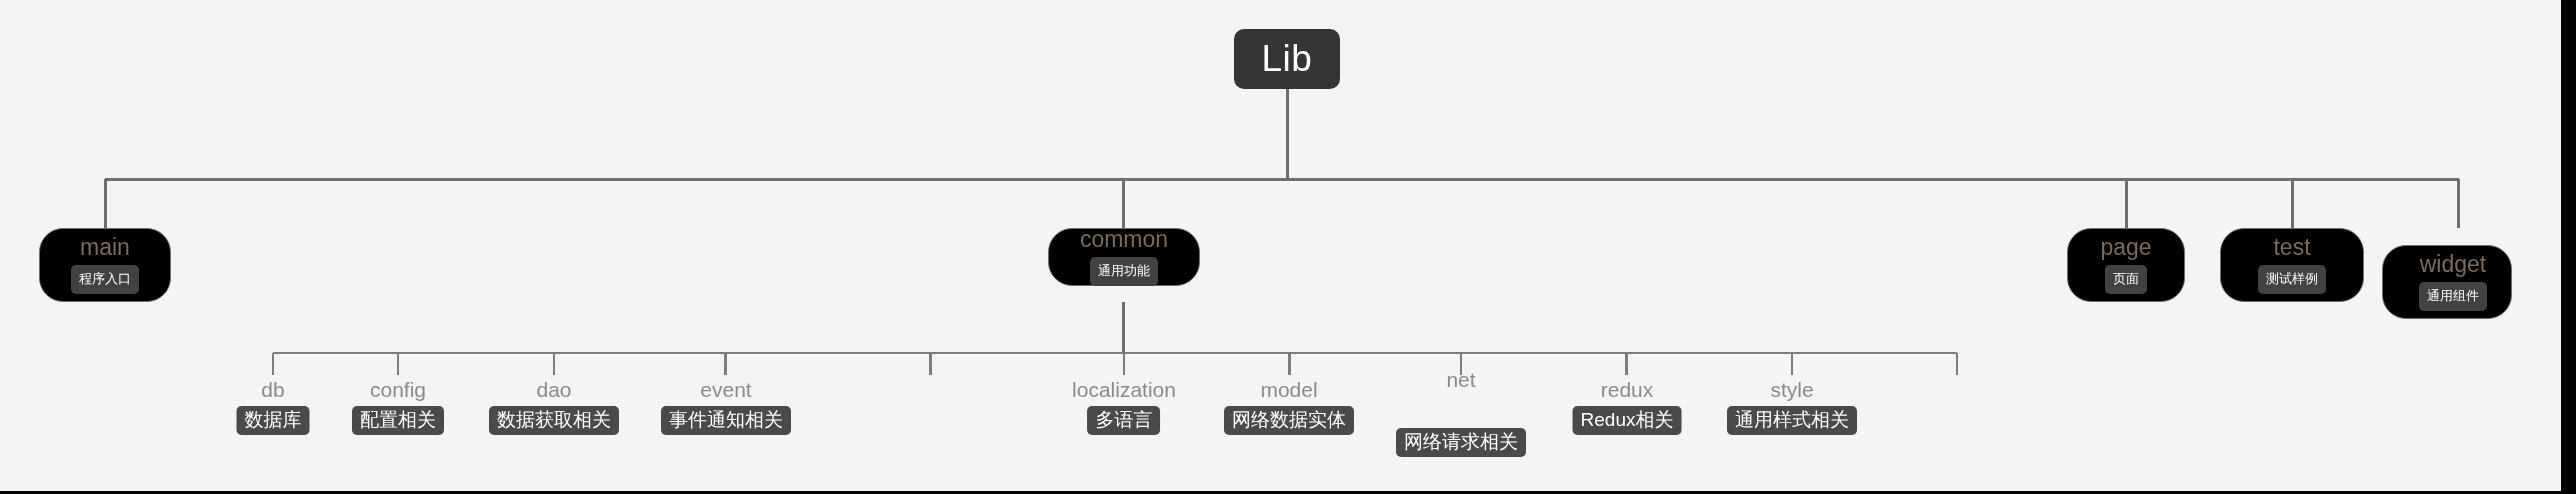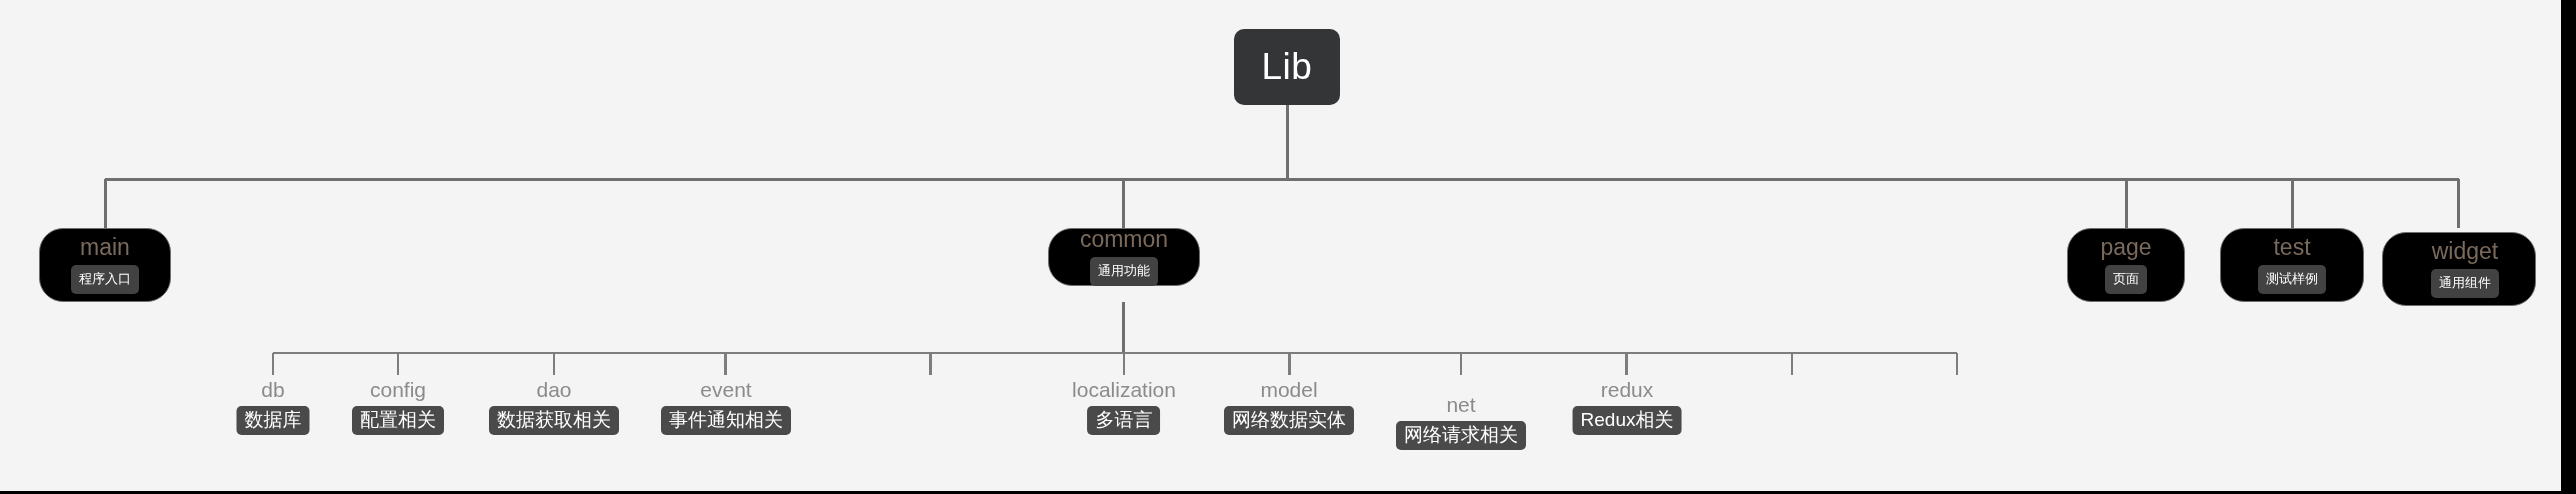--- a/index.html
+++ b/index.html
@@ -134,21 +134,21 @@
       <path d="M944,358 L944,380"></path>
       <path d="M1140,358 L1140,380"></path>
       <path d="M1308,358 L1308,380"></path>
       <path d="M1482,358 L1482,380"></path>
       <path d="M1650,358 L1650,380"></path>
       <path d="M1818,358 L1818,380"></path>
       <path d="M1985,358 L1985,380"></path>
     </g>
   </svg>
 
-  <div class="node-root" style="left:1234px; top:29px; width:106px; height:76px;">
+  <div class="node-root" style="left:1234px; top:29px; width:106px; height:60px;">
     <span>Lib</span>
   </div>
 
   <div class="node-l2" style="left:39px; top:228px; width:132px; height:74px;">
     <span class="l2-title">main</span>
     <span class="badge">程序入口</span>
   </div>
 
   <div class="node-l2" style="left:1048px; top:228px; width:152px; height:58px;">
     <span class="l2-title">common</span>
@@ -158,21 +158,21 @@
   <div class="node-l2" style="left:2067px; top:228px; width:118px; height:74px;">
     <span class="l2-title">page</span>
     <span class="badge">页面</span>
   </div>
 
   <div class="node-l2" style="left:2220px; top:228px; width:144px; height:74px;align-items:center;">
     <span class="l2-title">test</span>
     <span class="badge">测试样例</span>
   </div>
 
-  <div class="node-l2" style="left:2382px; top:232px; width:154px; height:74px;padding-left:22px;">
+  <div class="node-l2" style="left:2382px; top:245px; width:130px; height:74px;padding-left:22px;">
     <span class="l2-title">widget</span>
     <span class="badge">通用组件</span>
   </div>
 
   <div class="node-l3" style="left:273px; top:377px;">
     <span class="l3-title">db</span>
     <span class="badge">数据库</span>
   </div>
 
   <div class="node-l3" style="left:398px; top:377px;">
@@ -194,29 +194,33 @@
   <div class="node-l3" style="left:1124px; top:377px;">
     <span class="l3-title">localization</span>
     <span class="badge">多语言</span>
   </div>
 
   <div class="node-l3" style="left:1289px; top:377px;">
     <span class="l3-title">model</span>
     <span class="badge">网络数据实体</span>
   </div>
 
-  <div class="node-l3" style="left:1461px; top:392px;">
+  <div class="node-l3" style="left:1461px; top:367px;gap:32px;">
     <span class="l3-title">net</span>
     <span class="badge">网络请求相关</span>
   </div>
 
   <div class="node-l3" style="left:1627px; top:377px;">
     <span class="l3-title">redux</span>
     <span class="badge">Redux相关</span>
   </div>
 
+  <div class="node-l3" style="left:1792px; top:377px;">
+    <span class="l3-title">style</span>
+    <span class="badge">通用样式相关</span>
+  </div>
 
 
   <div class="frame-band" id="band-right"></div>
   <div class="frame-band" id="band-bottom"></div>
 
 </div>
 
 
 </body></html>

